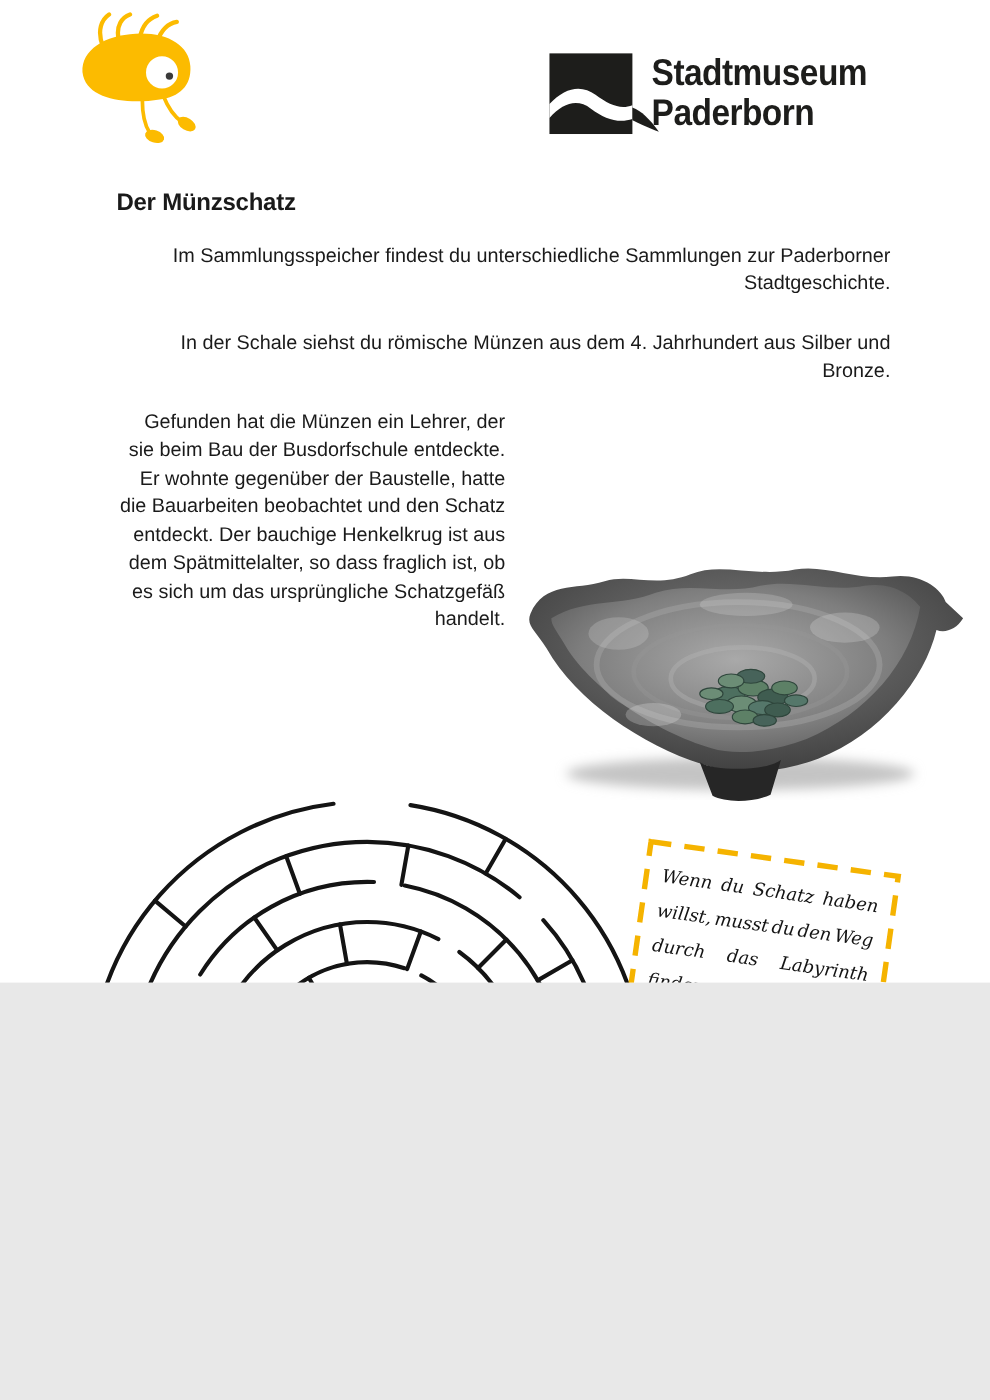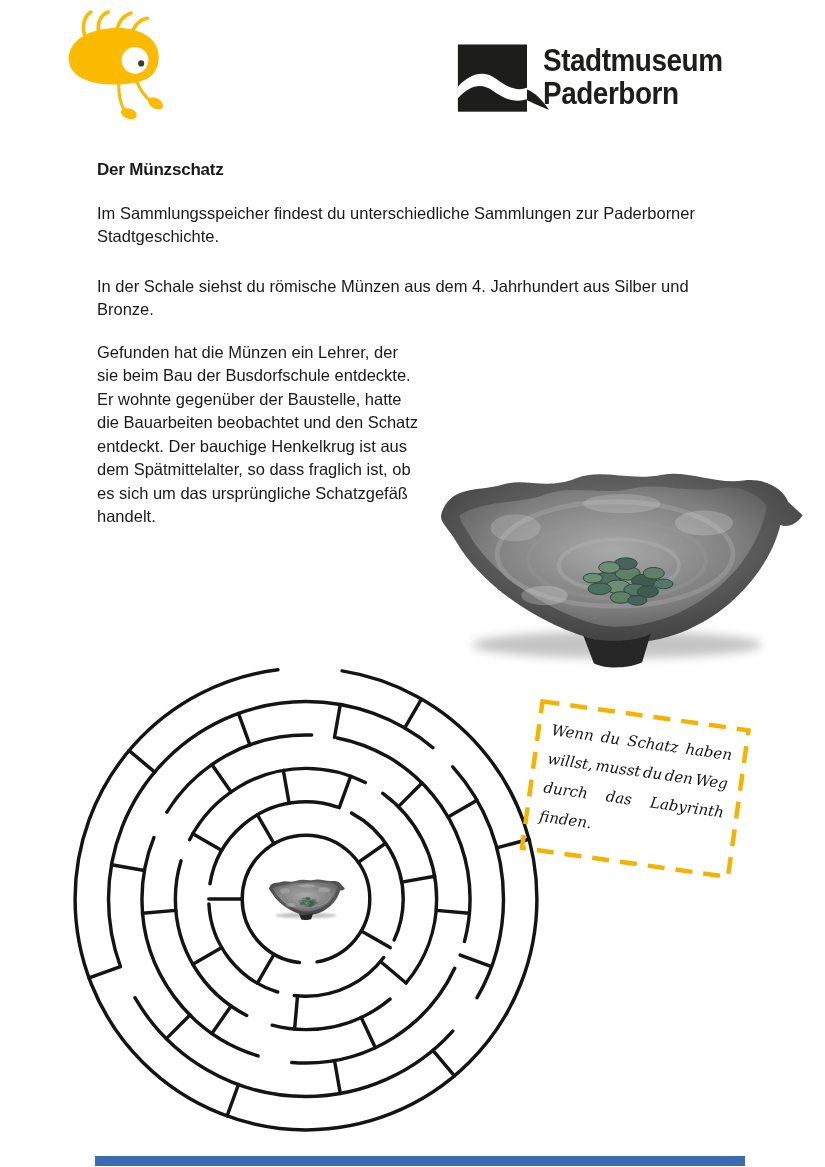--- a/index.html
+++ b/index.html
@@ -1,27 +1,27 @@
 <!DOCTYPE html>
 <html><head>
 <meta charset="utf-8">
 <style>
   html,body{margin:0;padding:0;background:#e8e8e8;}
-  .page{position:relative;width:825px;height:1167px;margin:0 auto;background:#ffffff;
+  .page{position:relative;width:825px;height:819px;margin:0 auto;background:#ffffff;
         font-family:"Liberation Sans",sans-serif;color:#1a1a1a;overflow:hidden;}
   
   .mascot{position:absolute;left:60px;top:10px;width:110px;height:115px;}
   .logo{position:absolute;left:455px;top:42px;display:flex;align-items:flex-start;}
   .logo-icon{width:96px;height:76px;flex:0 0 auto;}
   .logo-text{margin-left:-8px;margin-top:2px;font-weight:700;font-size:31px;line-height:33px;
              color:#1d1d1b;letter-spacing:-0.5px;transform:scaleX(0.9);transform-origin:left top;white-space:nowrap;}
   
   .textcol{position:absolute;left:97px;top:158px;width:645px;font-size:16.5px;line-height:23.5px;}
-  .doc-title{font-size:17px;font-weight:700;margin:0 0 20px 0;letter-spacing:-0.2px;}
-  .textcol p{margin:0;}
+  .doc-title{font-size:20px;font-weight:700;margin:0 0 20px 0;letter-spacing:-0.2px;}
+  .textcol p{margin:0;text-align:right;}
   .p1{margin-bottom:26px !important;}
   .p2{margin-bottom:27px !important;}
   .p3{margin-bottom:19px !important;}
   .p4{width:324px;}
   .hl{font-weight:700;color:#f7a600;letter-spacing:-0.4px;}
   
   .bowl-photo{position:absolute;left:423px;top:436px;width:388px;height:232px;}
   
   .maze{position:absolute;left:68px;top:658px;width:476px;height:482px;}
   

